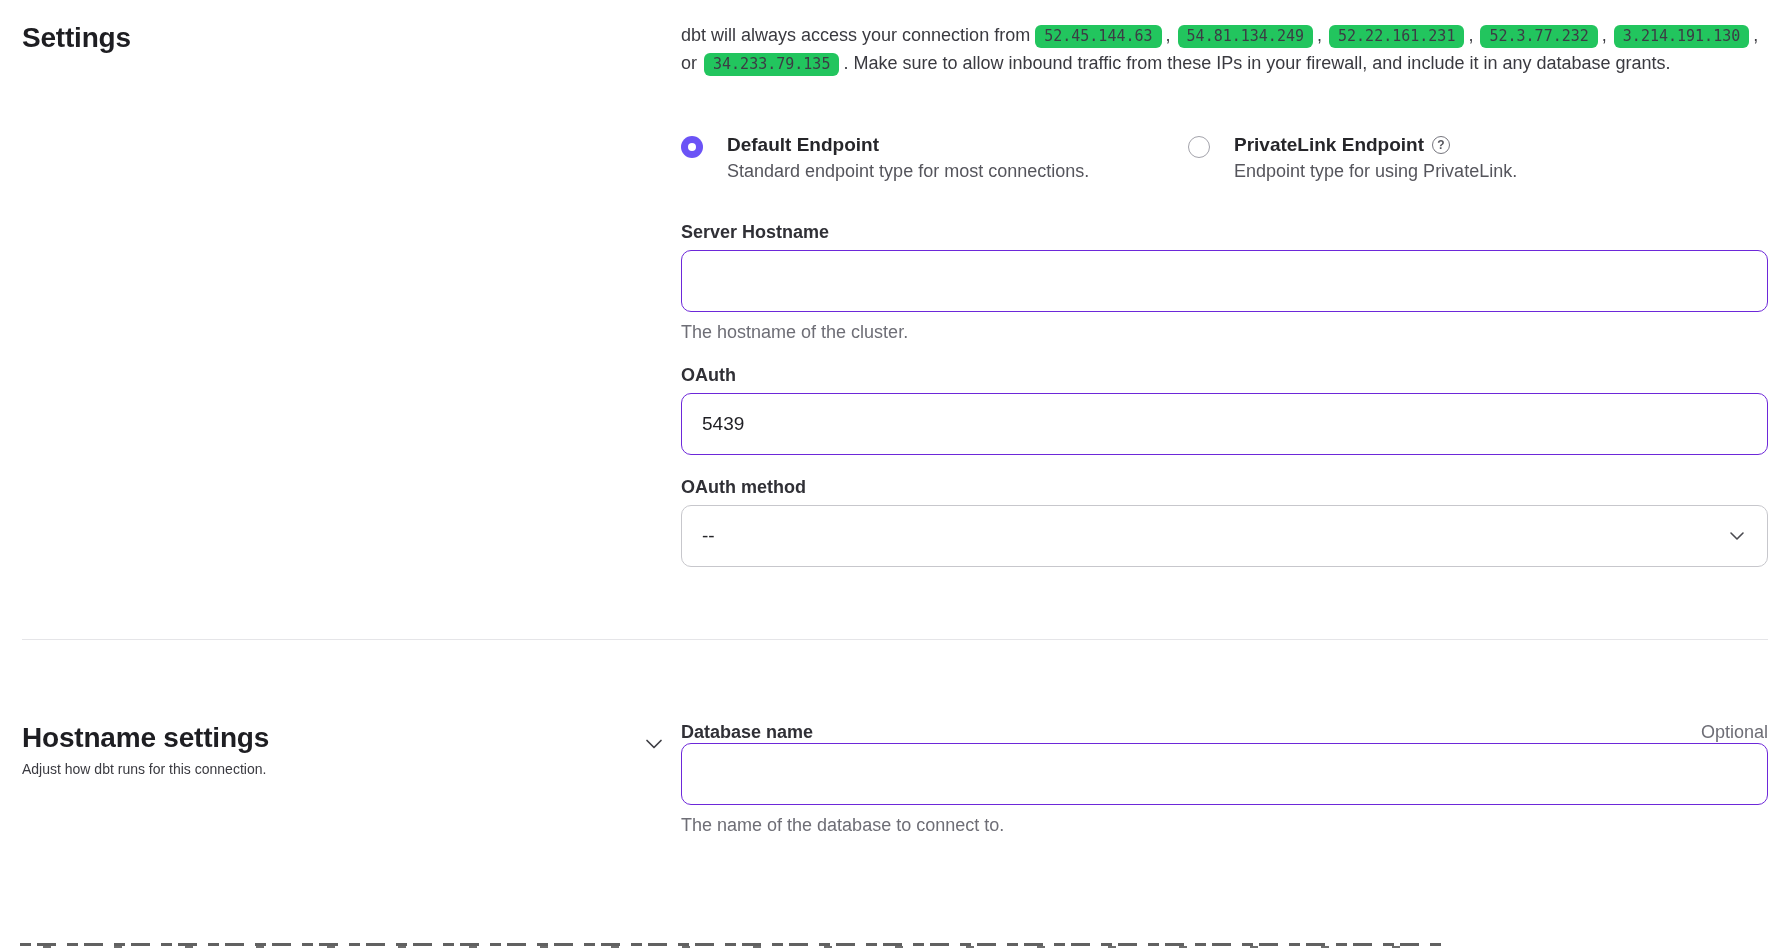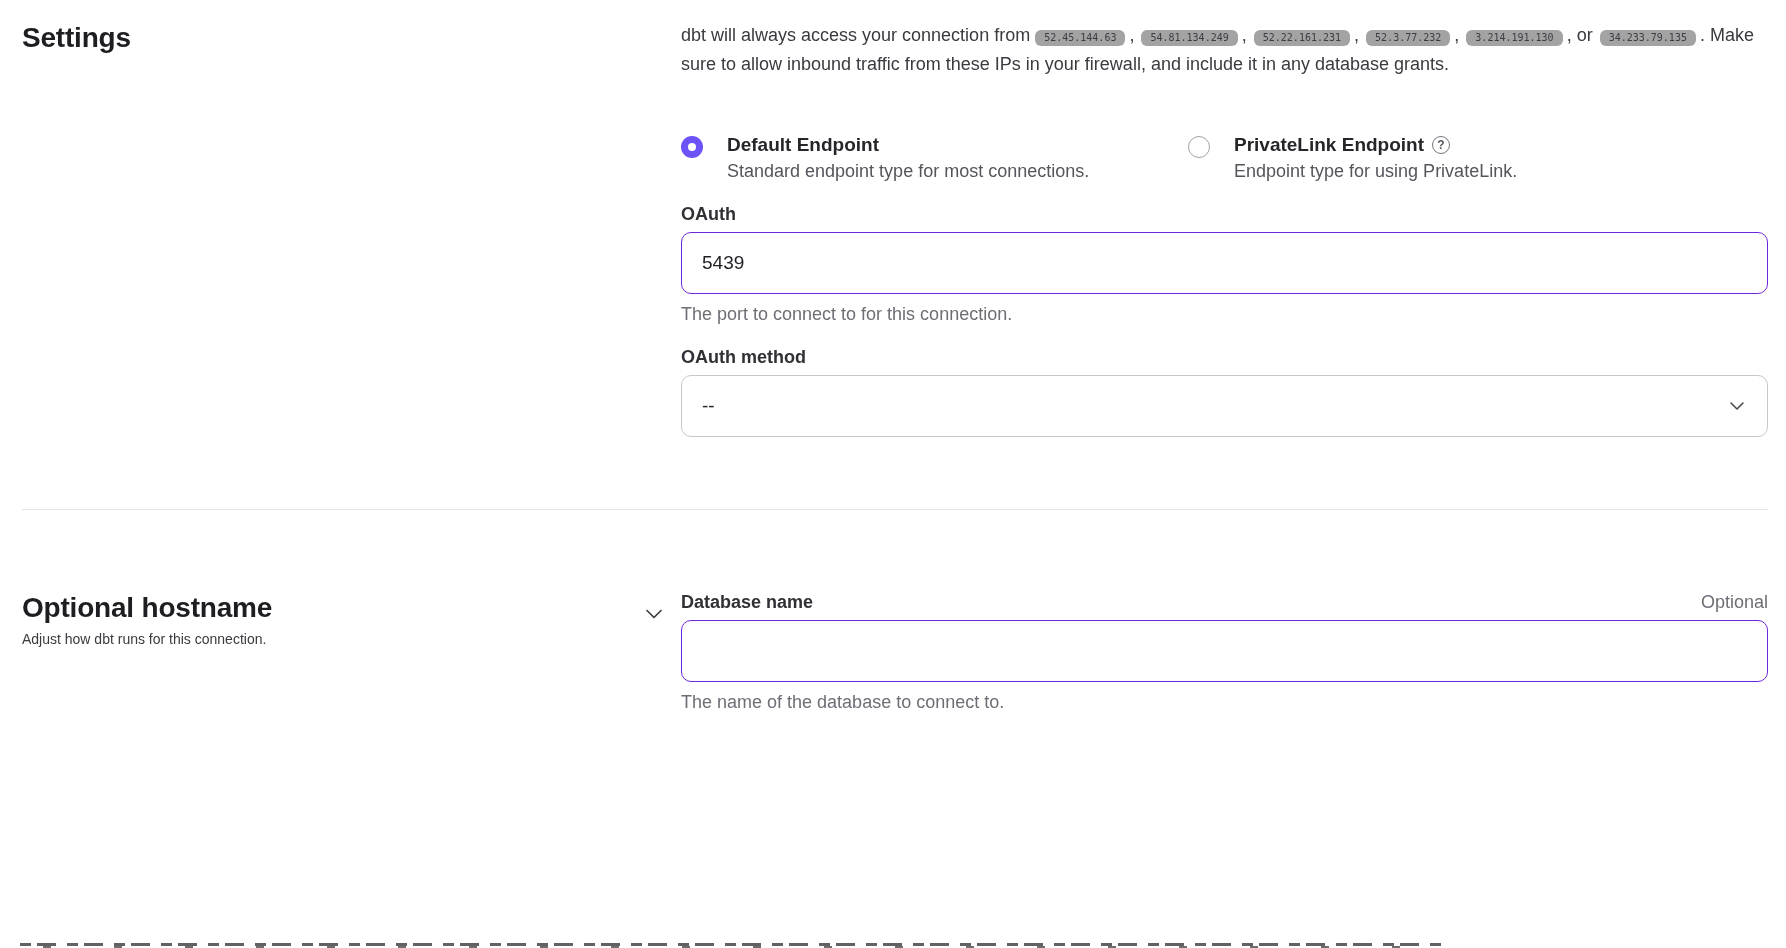--- a/index.html
+++ b/index.html
@@ -8,22 +8,22 @@
   .page { position:relative; width:100%; height:100%; padding:22px 18px 0 22px; }
 
   .section { display:flex; align-items:flex-start; }
   .col-left { width:659px; flex:0 0 659px; }
   .col-right { flex:1 1 auto; min-width:0; }
 
   .h1 { font-size:28px; font-weight:bold; color:#1e1e22; letter-spacing:-0.2px; }
 
   
   .intro { font-size:18px; line-height:27px; color:#3a3a40; }
-  .ip-chip { font-family:"DejaVu Sans Mono", monospace; font-size:10px; color:#3c3c44;
-    background:#a3a3a3; border-radius:6px; padding:2px 9px 3px 9px; white-space:nowrap; }
+  .ip-chip { font-family:"DejaVu Sans Mono", monospace; font-size:15px; color:#3c3c44;
+    background:#22c55e; border-radius:6px; padding:2px 9px 3px 9px; white-space:nowrap; }
   .sep { margin:0 2px 0 4px; }
 
   
   .radio-group { display:flex; margin-top:56px;align-items:center; }
   .radio-option { flex:0 0 507px; display:flex; align-items:flex-start; }
   .radio-option.second { flex:1 1 auto; }
   .radio { width:22px; height:22px; border-radius:50%; flex:0 0 22px; margin-top:2px;
     position:relative; cursor:pointer; }
   .radio.checked { background:#6b53f6; }
   .radio.checked::after { content:""; position:absolute; left:50%; top:50%; width:8px; height:8px;
@@ -32,21 +32,21 @@
   .radio-texts { margin-left:24px; }
   .radio-label-row { display:flex; align-items:center; }
   .radio-label { font-size:19px; font-weight:bold; color:#26262a; }
   .help-icon { display:inline-flex; align-items:center; justify-content:center;
     width:18px; height:18px; border:1.5px solid #76767e; border-radius:50%;
     font-size:12px; font-weight:bold; color:#55555c; margin-left:8px; cursor:pointer; }
   .radio-desc { font-size:18px; color:#55555c; margin-top:5px; }
 
   
   .field-label { font-size:18px; font-weight:bold; color:#303036; margin-bottom:7px; }
-  .field-label-row { display:flex; justify-content:space-between; align-items:flex-end; margin-bottom:7px; }
+  .field-label-row { display:flex; justify-content:space-between; align-items:flex-end; }
   .optional-badge { font-size:18px; font-weight:normal; color:#6e6e76; }
   .text-input { width:100%; height:62px; border:1px solid #6d28d9; border-radius:10px;
     font-family:"Liberation Sans", sans-serif; font-size:19px; color:#1f1f24;
     padding:0 20px; outline:none; background:#fff; }
   .helper { font-size:18px; color:#6e6e76; margin-top:10px; }
   .mt-field { margin-top:22px; }
   .mt-first { margin-top:40px; }
 
   .select-box { position:relative; width:100%; height:62px; border:1px solid #c7c7cc;
     border-radius:10px; background:#fff; display:flex; align-items:center;
@@ -109,25 +109,29 @@
             <div class="radio-label-row">
               <span class="radio-label">PrivateLink Endpoint</span>
               <span class="help-icon">?</span>
             </div>
             <div class="radio-desc">Endpoint type for using PrivateLink.</div>
           </div>
         </div>
 
       </div>
 
+      <div class="mt-first">
+        <div class="field-label">Server Hostname</div>
+        <input class="text-input" type="text" value="" style="">
+        <div class="helper">The hostname of the cluster.</div>
+      </div>
 
       <div class="mt-field">
         <div class="field-label">OAuth</div>
         <input class="text-input" type="text" value="5439" style="">
-        <div class="helper">The port to connect to for this connection.</div>
       </div>
 
       <div class="mt-field">
         <div class="field-label">OAuth method</div>
         <div class="select-box">
           <span>--</span>
           <span class="select-chevron">
             <svg class="chev" width="16" height="12" viewBox="0 0 16 12">
                 <path d="M2 3 L8 9 L14 3" fill="none" stroke="#4a4a50" stroke-width="1.6" stroke-linecap="round" stroke-linejoin="round"></path>
               </svg>
@@ -136,21 +140,21 @@
       </div>
 
     </div>
   </div>
 
   <hr class="divider">
 
   <div class="section section2">
     <div class="col-left left2">
       <div>
-        <div class="h1">Optional hostname</div>
+        <div class="h1">Hostname settings</div>
         <div class="subtitle">Adjust how dbt runs for this connection.</div>
       </div>
       <span class="collapse-toggle">
         <svg class="chev" width="18" height="12" viewBox="0 0 18 12">
             <path d="M2 2.5 L9 9.5 L16 2.5" fill="none" stroke="#3f3f45" stroke-width="1.7" stroke-linecap="round" stroke-linejoin="round"></path>
           </svg>
       </span>
     </div>
 
     <div class="col-right">

